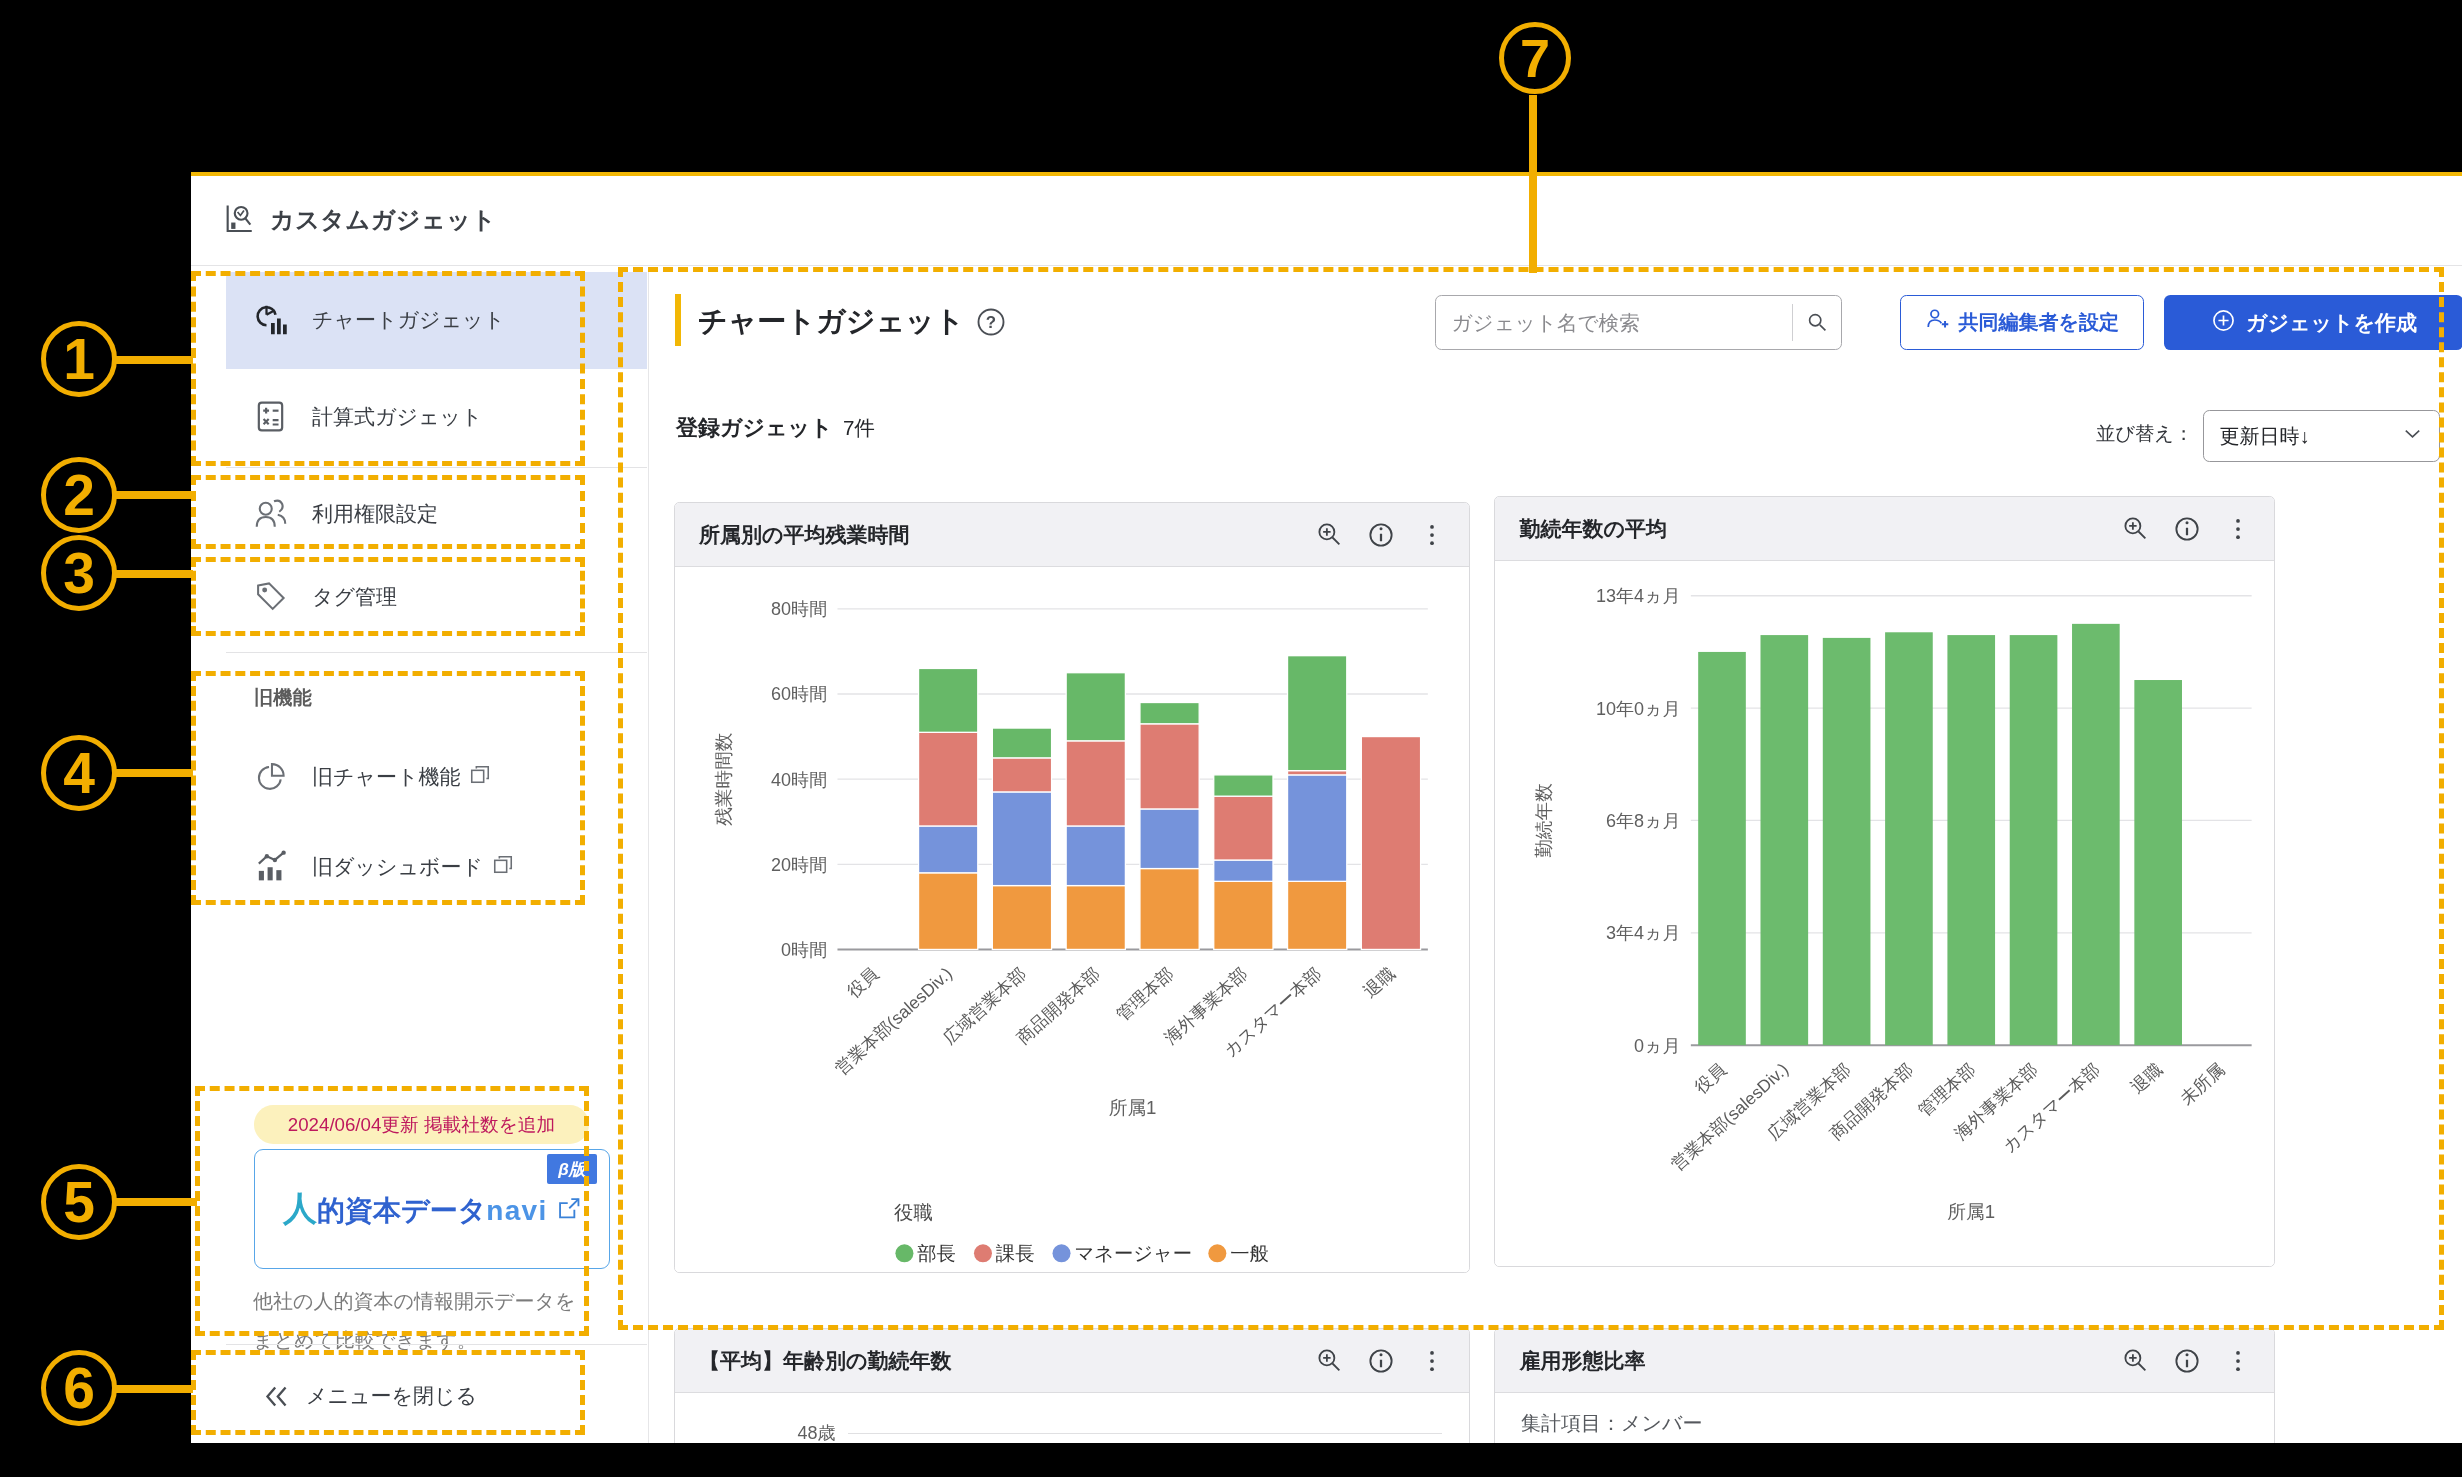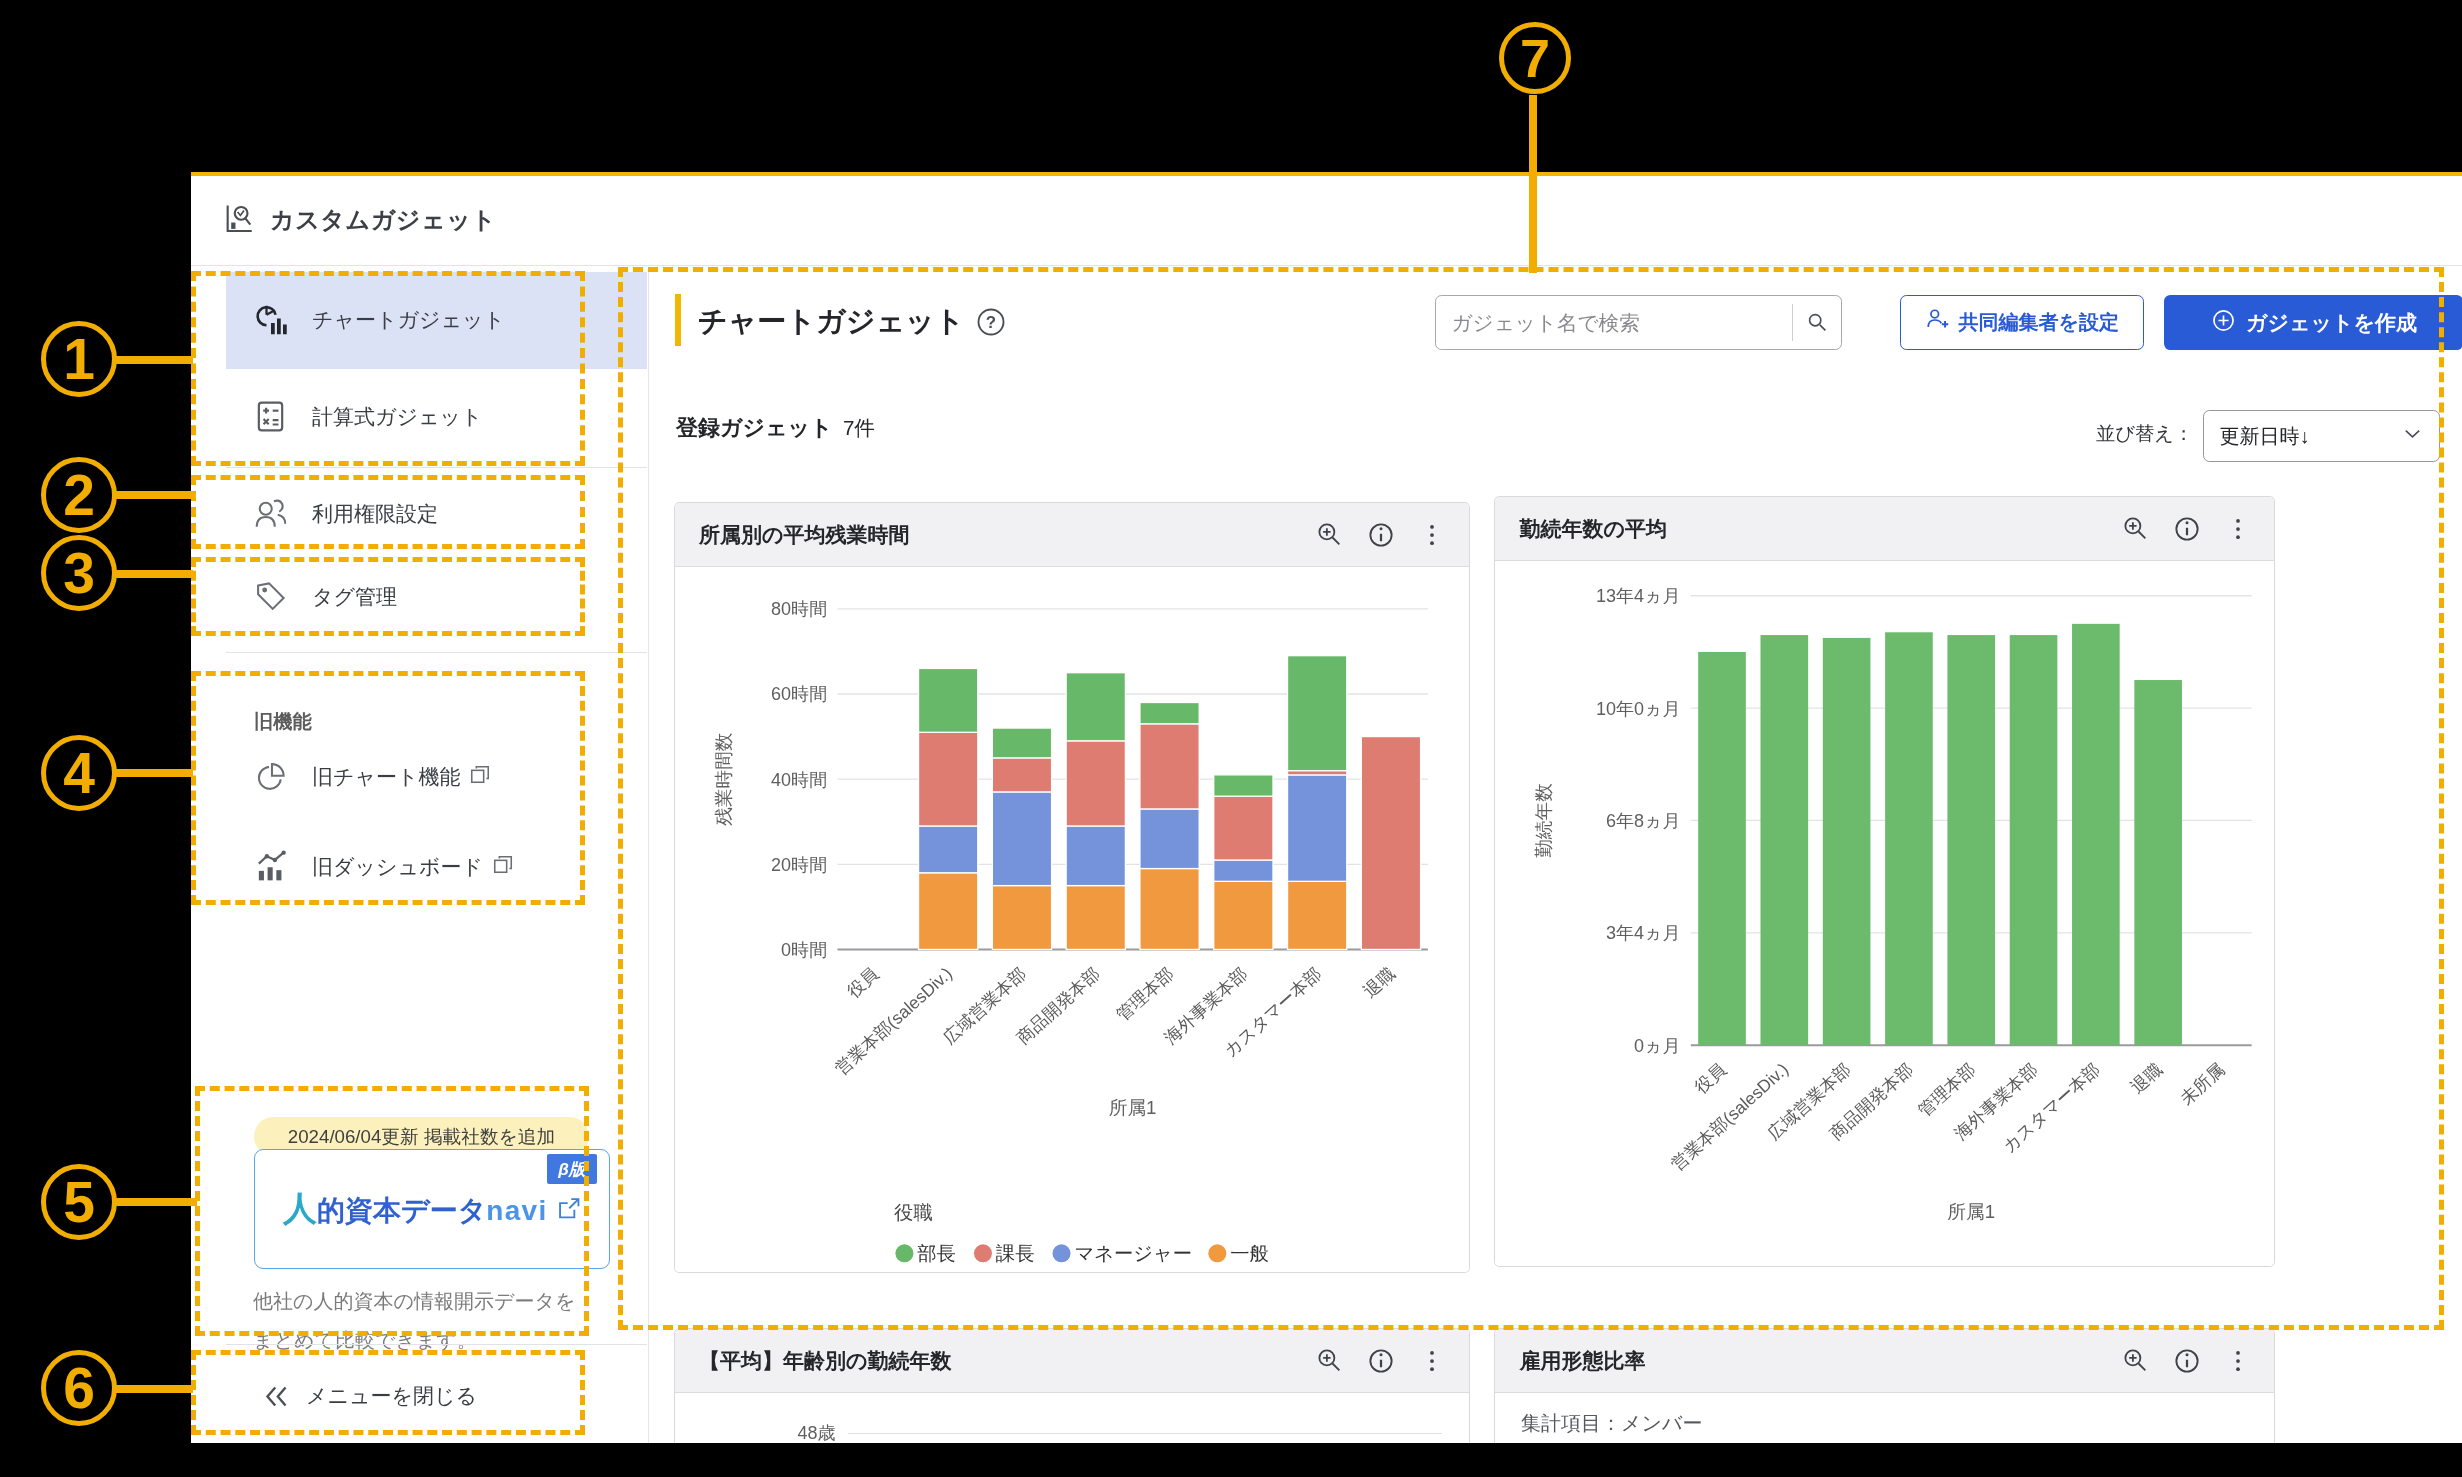--- a/index.html
+++ b/index.html
@@ -14,25 +14,25 @@
   #topbar .app-title{font-size:24px;font-weight:bold;color:#3c4046;letter-spacing:0.6px;}
   #content{position:absolute;left:0;top:95px;width:100%;height:1176px;display:flex;padding-left:35px;}
 
   
   #sidebar{position:relative;width:423px;height:100%;background:#fff;border-right:1.3px solid #e6e6e8;overflow:hidden;flex:none;}
   .side-item{position:absolute;left:0;width:421px;display:flex;align-items:center;cursor:pointer;}
   .side-item .ic{position:absolute;left:26px;width:37px;display:flex;justify-content:center;}
   .side-item .lbl{position:absolute;left:86px;font-size:21px;color:#3a3e44;}
   .side-item.selected{background:#dbe2f5;}
   .divider{position:absolute;left:0;width:421px;height:0;border-top:1.3px solid #e3e3e5;}
-  .legacy-head{position:absolute;left:28px;font-size:19.3px;font-weight:bold;color:#5c5c5c;margin-top:24px;}
+  .legacy-head{position:absolute;left:28px;font-size:19.3px;font-weight:bold;color:#5c5c5c;}
   .legacy .lbl{display:flex;align-items:center;gap:9px;}
 
   .banner-badge{position:absolute;left:28px;top:838px;width:335px;height:39px;background:#fcf1bd;border-radius:19.3px;
-    display:flex;align-items:center;justify-content:center;font-size:18.7px;color:#404040;margin-top:12px;}
+    display:flex;align-items:center;justify-content:center;font-size:18.7px;color:#be185d;}
   .navi-card{position:absolute;left:28px;top:882px;width:356px;height:120px;border:1.9px solid #58a6e8;border-radius:9px;
     background:#fff;display:flex;align-items:center;justify-content:center;gap:9px;cursor:pointer;}
   .navi-logo{font-size:28px;font-weight:bold;white-space:nowrap;}
   .navi-logo .p1{color:#2ba8c9;font-size:34px;}
   .navi-logo .p2{color:#2f62cf;}
   .navi-logo .p3{color:#4c94e6;letter-spacing:1.3px;}
   .beta-badge{position:absolute;left:321px;top:887px;width:50px;height:30px;background:#4178e0;color:#fff;
     font-size:17px;font-style:italic;font-weight:bold;border-radius:2px;display:flex;align-items:center;justify-content:center;z-index:3;}
   .banner-desc{position:absolute;left:27px;top:1015px;width:361px;font-size:20px;color:#7b7b7b;line-height:39px;}
 

